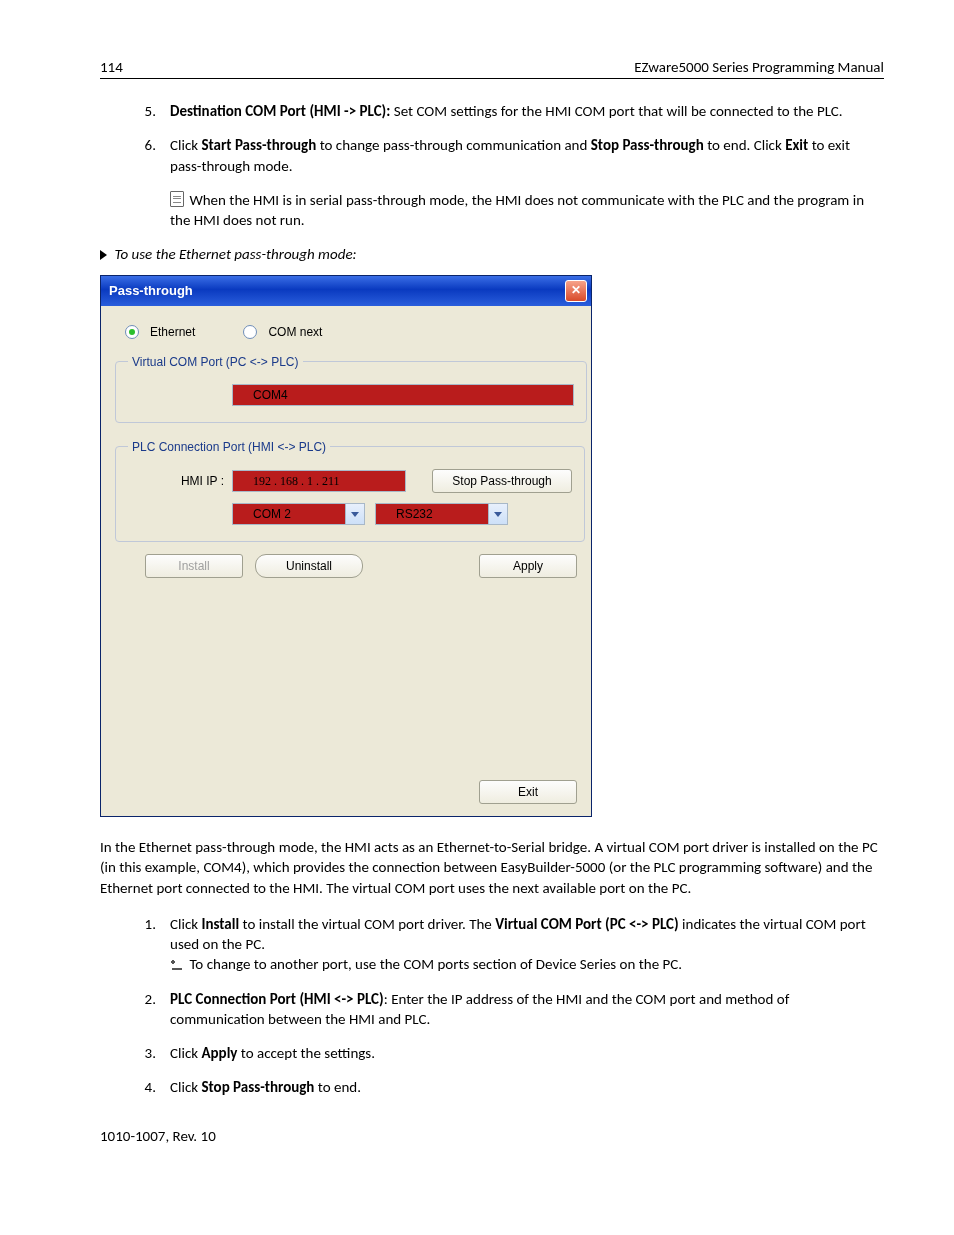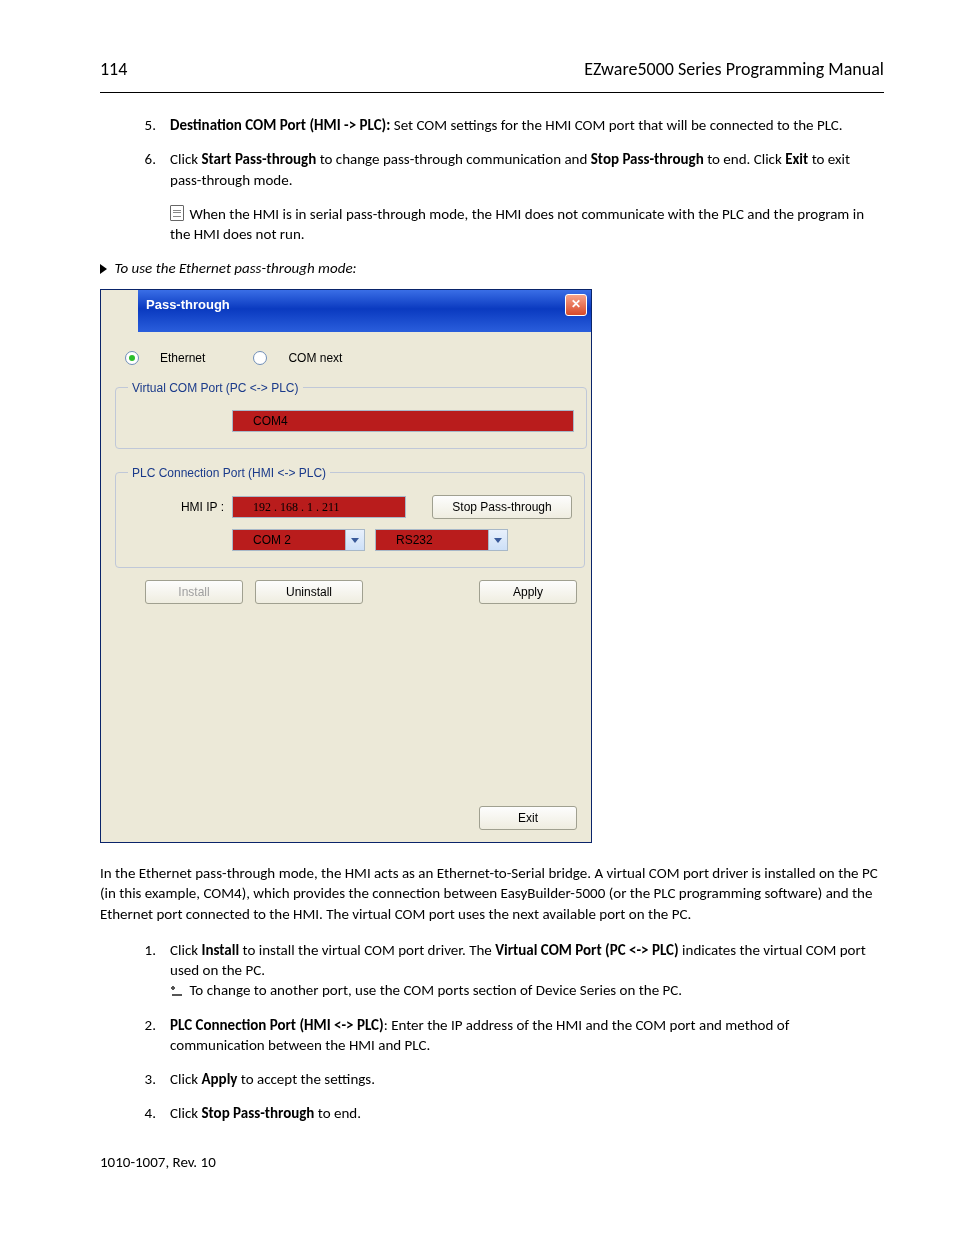--- a/index.html
+++ b/index.html
@@ -11,23 +11,23 @@
     width: 954px;
   }
   .page {
     padding: 58px 70px 40px 100px;
     box-sizing: border-box;
     width: 954px;
   }
   .hdr {
     display: flex;
     justify-content: space-between;
-    font-size: 18px;
+    font-size: 15px;
     border-bottom: 1px solid #000;
-    padding-bottom: 12px;
+    padding-bottom: 2px;
     margin-bottom: 22px;
   }
   .body-text {
     font-size: 15px;
     line-height: 1.35;
   }
   .ol-item {
     display: flex;
     margin-bottom: 14px;
   }
@@ -85,26 +85,25 @@
     background: #ece9d8;
     margin: 6px 0 20px 0;
     font-family: Tahoma, Arial, sans-serif;
     font-size: 12px;
     color: #000;
   }
   .dlg-title {
     background: linear-gradient(to bottom, #3a6ee6 0%, #0a3ac0 45%, #2a5edc 100%);
     color: #fff;
     font-weight: bold;
-    padding: 4px 4px 16px 8px;
+    padding: 4px 4px 4px 8px;
     display: flex;
     justify-content: space-between;
     align-items: center;
     font-size: 13px;
-    margin-left: 37px;
   }
   .dlg-close {
     width: 20px;
     height: 20px;
     background: linear-gradient(#f7a38a, #d84a2a);
     border: 1px solid #fff;
     border-radius: 3px;
     color: #fff;
     display: flex;
     align-items: center;
@@ -116,21 +115,21 @@
     padding: 14px 14px 10px 14px;
   }
   .radio-row {
     display: flex;
     gap: 48px;
     margin: 4px 0 14px 10px;
   }
   .radio {
     display: flex;
     align-items: center;
-    gap: 21px;
+    gap: 11px;
   }
   .r-outer {
     width: 12px; height: 12px;
     border: 1px solid #6f8eb8;
     border-radius: 50%;
     display: flex;
     align-items: center;
     justify-content: center;
     background: #fff;
   }
@@ -308,21 +307,21 @@
               <div class="combo-btn">
                   <span class="caret"></span>
                 </div>
             </div>
           </div>
         </fieldset>
 
         <div class="btn-row">
           <div style="width:18px;"></div>
           <div class="btn disabled" style="min-width:76px;">Install</div>
-          <div class="btn" style="min-width:86px;">Uninstall</div>
+          <div class="btn" style="min-width:86px;border-radius:11px;">Uninstall</div>
           <div style="flex:1;"></div>
           <div class="btn" style="min-width:76px;">Apply</div>
         </div>
       </div>
       <div class="dlg-footer">
         <div class="btn" style="min-width:76px;">Exit</div>
       </div>
     </div>
 
     <div style="margin-bottom:16px;">In the Ethernet pass-through mode, the HMI acts as an Ethernet-to-Serial bridge. A virtual COM port driver is installed on the PC (in this example, COM4), which provides the connection between EasyBuilder-5000 (or the PLC programming software) and the Ethernet port connected to the HMI. The virtual COM port uses the next available port on the PC.</div>

